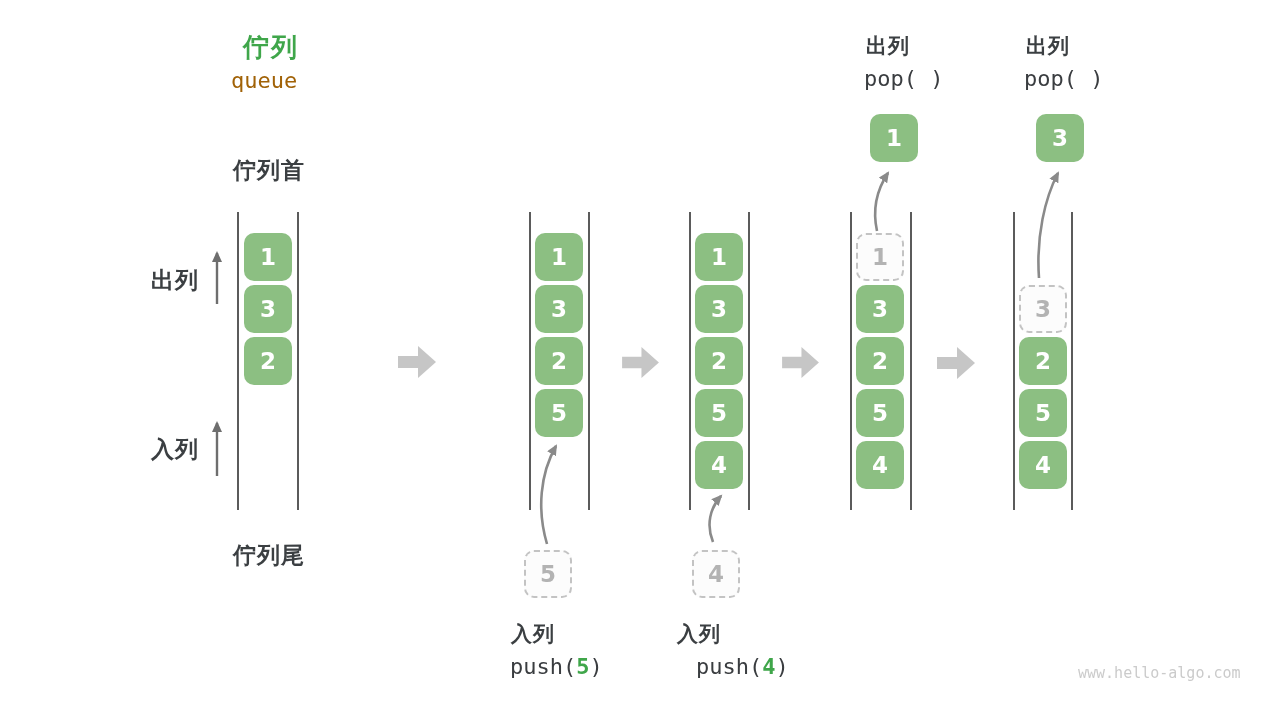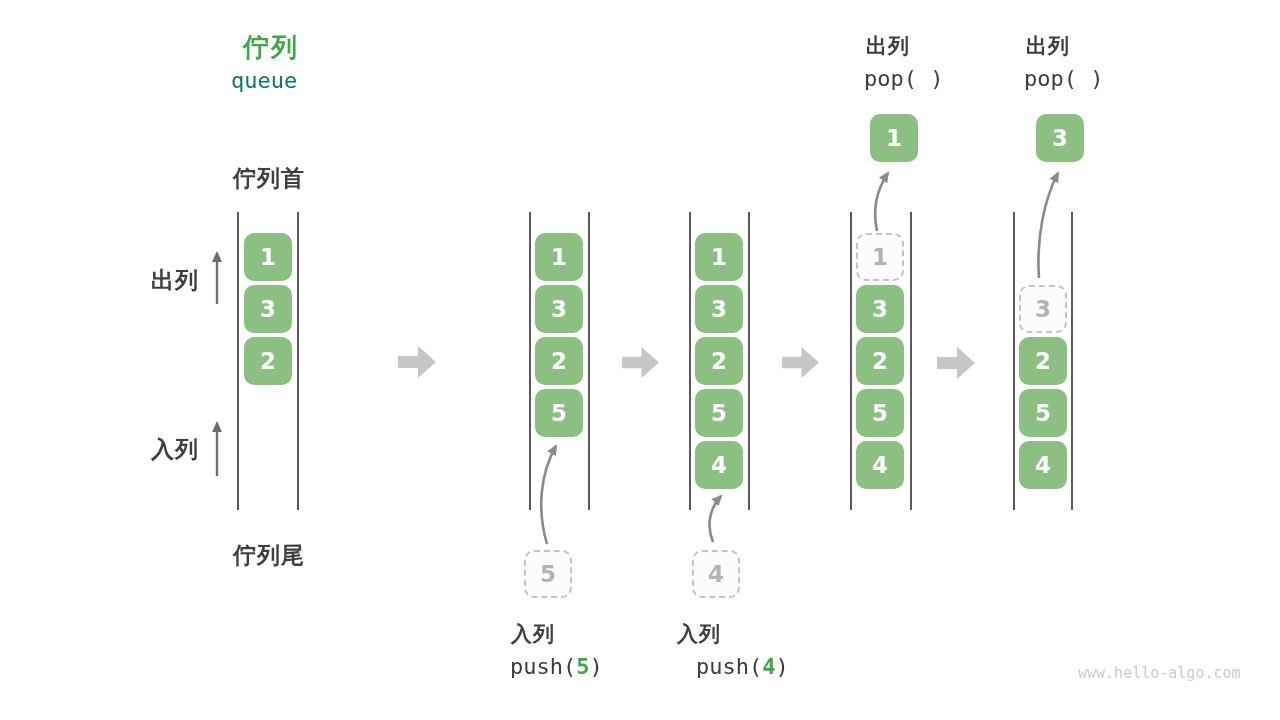--- a/index.html
+++ b/index.html
@@ -1,21 +1,21 @@
 <!DOCTYPE html>
 <html><head>
 <meta charset="utf-8">
 <style>
   html,body{margin:0;padding:0;background:#ffffff;}
   #canvas{position:relative;width:1280px;height:720px;background:#ffffff;overflow:hidden;
           font-family:"Liberation Sans",sans-serif;}
   .abs{position:absolute;}
 
   .title-zh{font-size:26px;font-weight:bold;color:#3fa64a;letter-spacing:2px;}
-  .title-en{font-family:"DejaVu Sans Mono",monospace;font-size:22px;color:#0f766e;}
+  .title-en{font-family:"DejaVu Sans Mono",monospace;font-size:22px;color:#a16207;}
 
   .zh-label{font-size:23px;font-weight:bold;color:#3b3f42;letter-spacing:1px;}
   .zh-label.center{width:80px;text-align:center;}
 
   .op-zh{font-size:21px;font-weight:bold;color:#3b3f42;letter-spacing:1px;}
   .op-code{font-family:"DejaVu Sans Mono",monospace;font-size:22px;color:#3a3d40;white-space:pre;}
   .op-code .green{color:#3fa64a;font-weight:bold;}
 
   .vline{width:2px;background:#5b5b5b;top:212px;height:298px;}
 
@@ -27,21 +27,21 @@
   .watermark{font-family:"DejaVu Sans Mono",monospace;font-size:15px;color:#cbcbcb;}
 </style>
 </head>
 <body>
 
 <div id="canvas">
 
   <div class="abs title-zh" style="left:243px;top:30px;">佇列</div>
   <div class="abs title-en" style="left:231px;top:68px;">queue</div>
 
-  <div class="abs zh-label center" style="left:229px;top:155px;margin-top:8px;">佇列首</div>
+  <div class="abs zh-label center" style="left:229px;top:155px;">佇列首</div>
   <div class="abs zh-label" style="left:151px;top:265px;">出列</div>
   <div class="abs zh-label" style="left:151px;top:434px;">入列</div>
   <div class="abs zh-label center" style="left:229px;top:540px;">佇列尾</div>
 
   <svg class="abs" style="left:209px;top:244px;" width="16" height="62">
     <defs>
         <marker id="m-up1" markerUnits="userSpaceOnUse" markerWidth="12" markerHeight="10" refX="9" refY="5" orient="auto">
           <path d="M0,0 L11,5 L0,10 Z" fill="#6e6e6e"></path>
         </marker>
       </defs>

